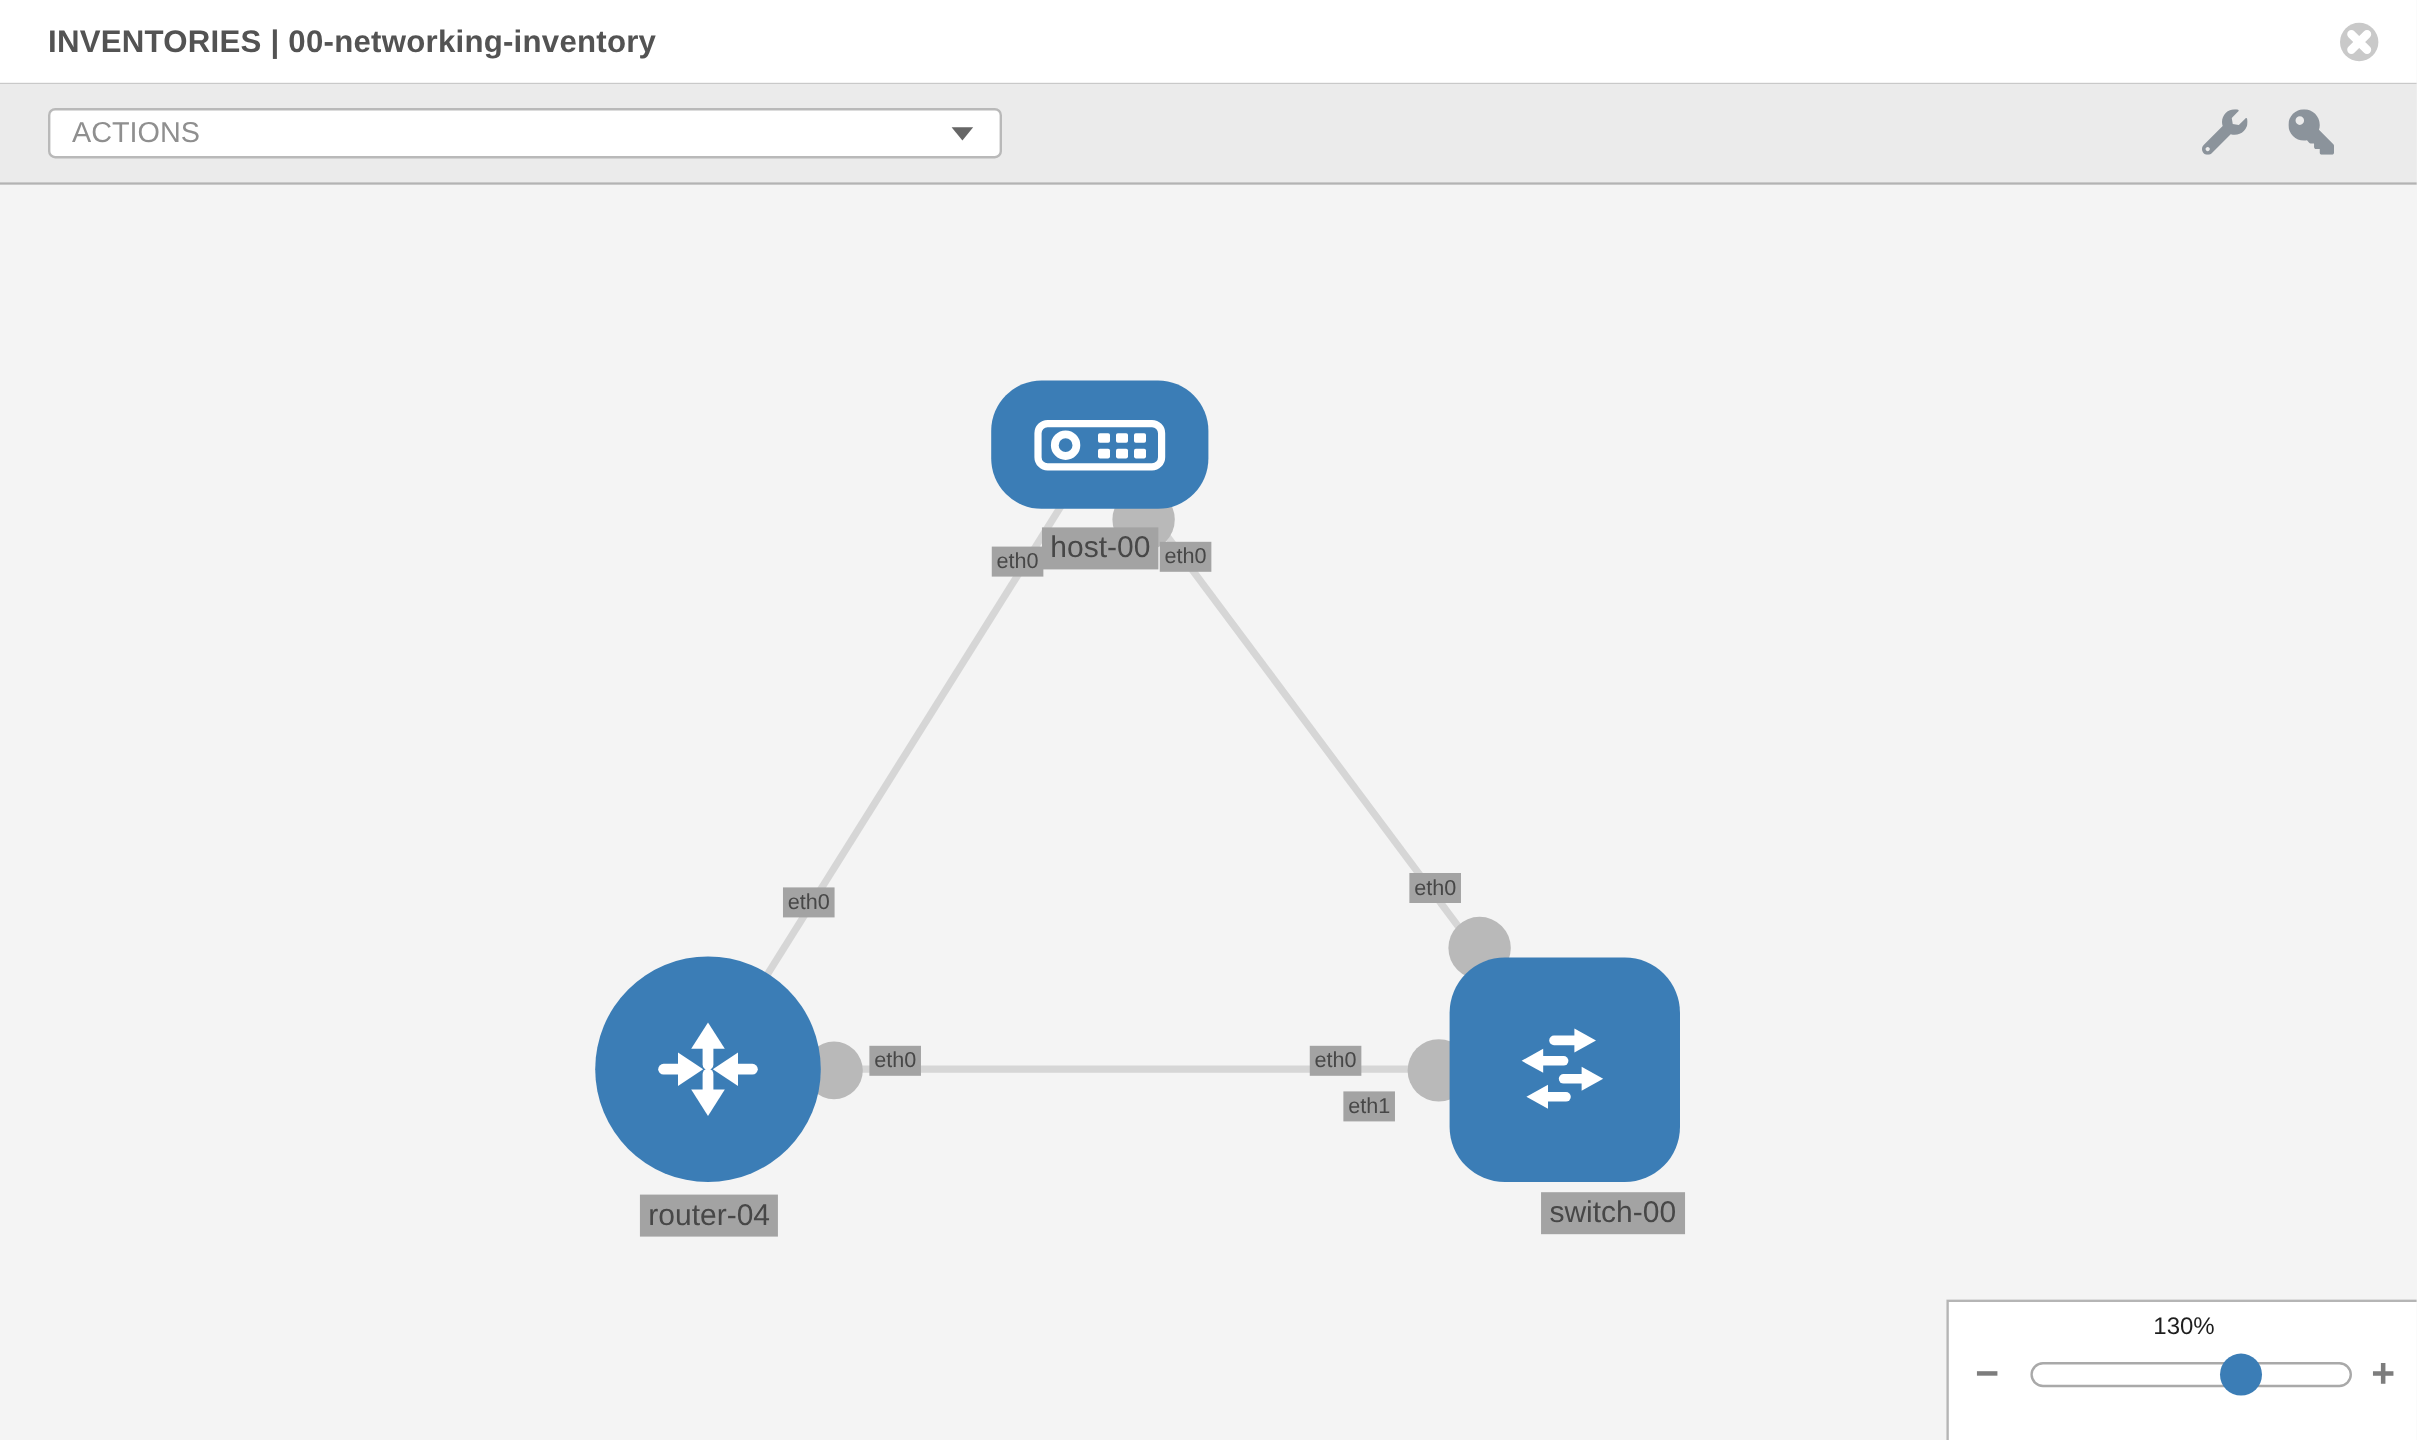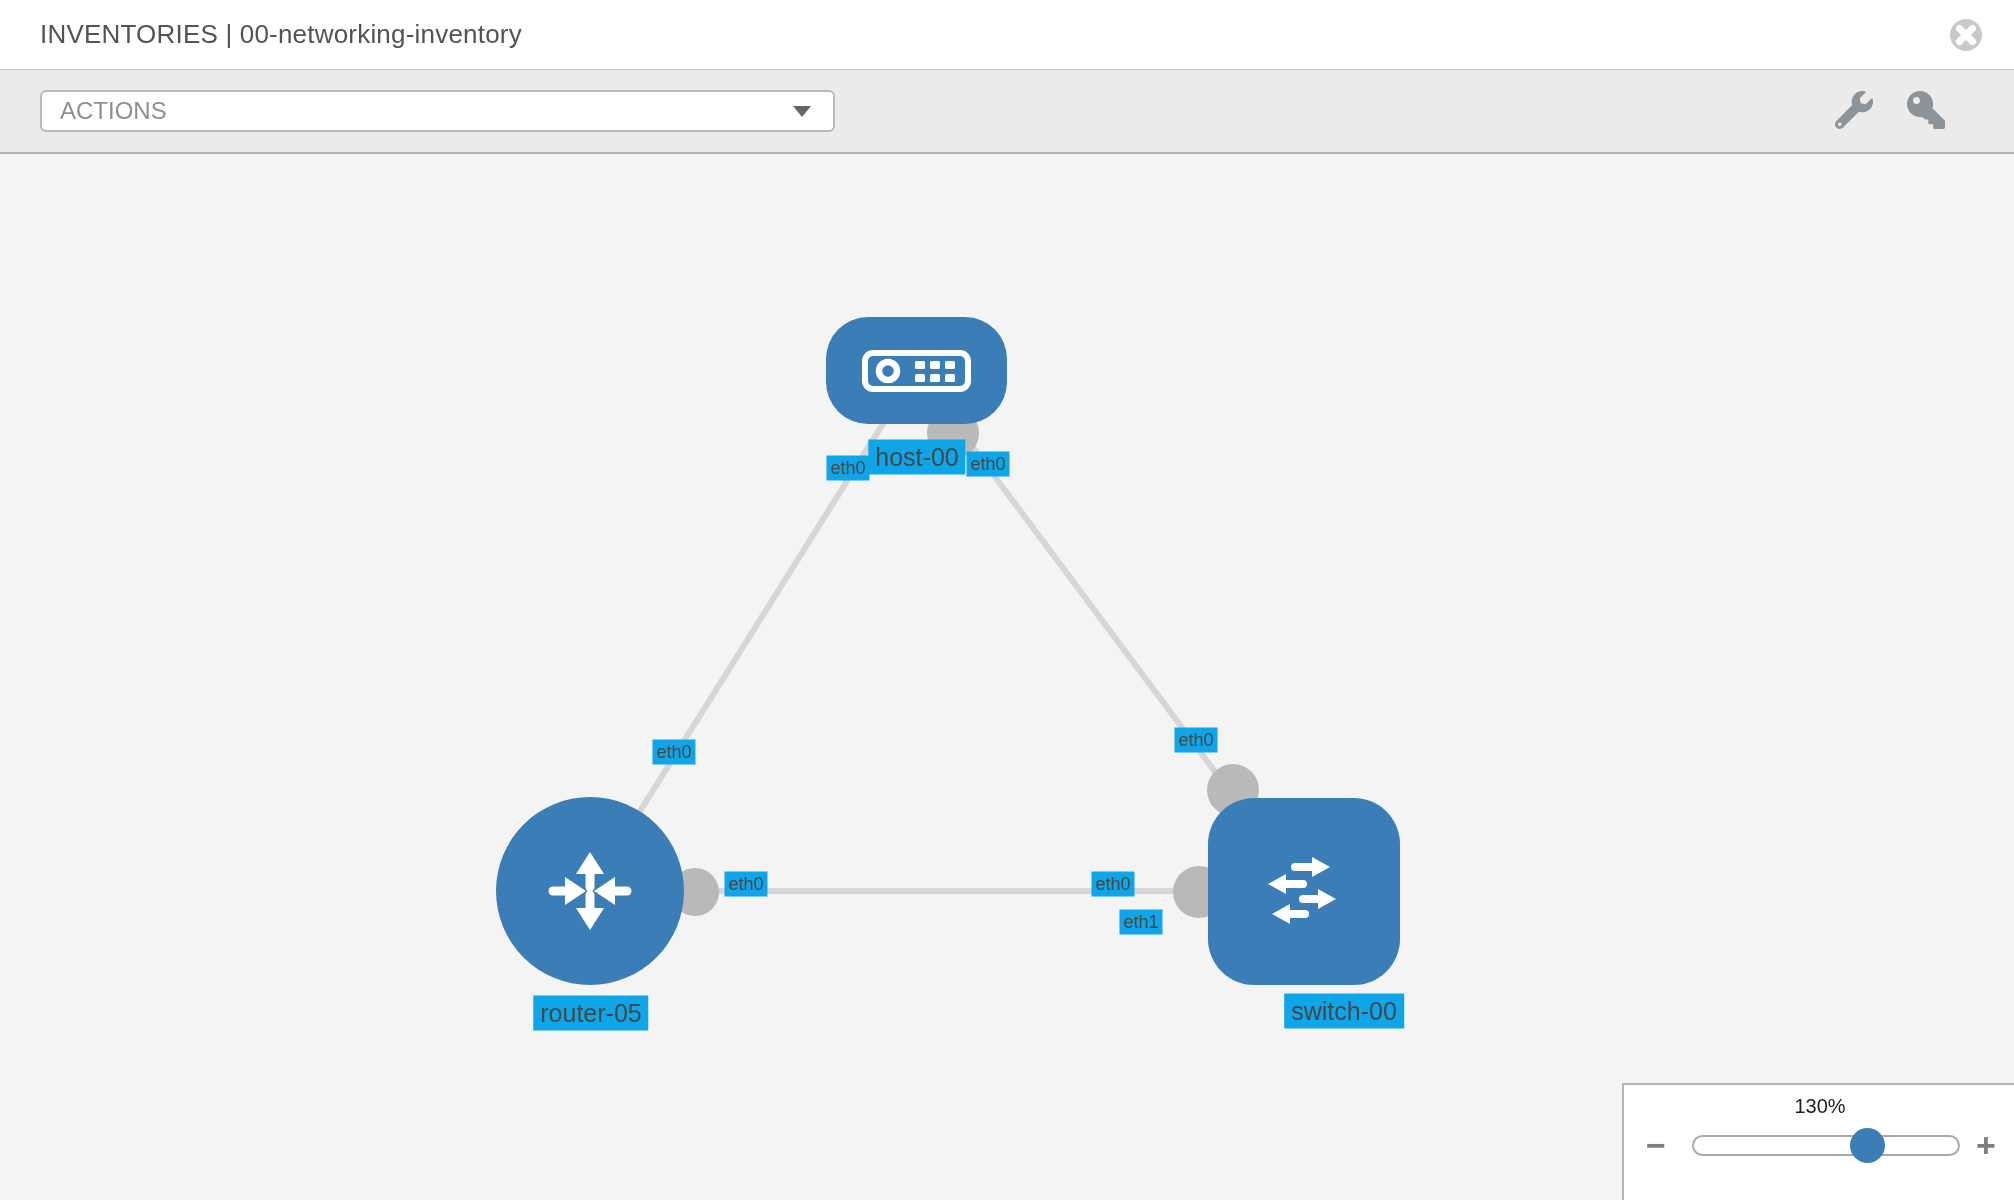--- a/index.html
+++ b/index.html
@@ -2,21 +2,21 @@
 <html><head>
 <meta charset="utf-8">
 <style>
   * { margin:0; padding:0; box-sizing:border-box; }
   html,body { width:2014px; height:1200px; overflow:hidden; background:#f4f4f4;
     font-family:"Liberation Sans","DejaVu Sans",sans-serif; }
 
   
   .header { position:relative; width:100%; height:70px; background:#ffffff;
     border-bottom:1px solid #c9c9c9; display:flex; align-items:center; }
-  .title { margin-left:40px; font-size:26px; font-weight:normal; color:#535353; letter-spacing:0.2px; }
+  .title { margin-left:40px; font-size:26px; font-weight:bold; color:#535353; letter-spacing:0.2px; }
   .close-btn { position:absolute; top:17px; right:30px; width:36px; height:36px;
     border:none; background:transparent; cursor:pointer; padding:0; }
 
   
   .toolbar { width:100%; height:84px; background:#ebebeb; border-bottom:2px solid #b3b3b3;
     display:flex; align-items:center; padding:0 42px 0 40px; }
   .select { position:relative; height:42px; background:#ffffff; border:2px solid #b9b9b9;
     border-radius:6px; display:flex; align-items:center; padding:0 56px 0 18px;
     font-size:24px; color:#8f8f8f; cursor:pointer; }
   .select-actions { width:795px; }
@@ -26,21 +26,21 @@
     border-top:11px solid #666666; }
   .tool-icons { flex:1; display:flex; justify-content:flex-end; align-items:center;
     gap:32px; padding-right:26px; }
   .tool-btn { width:40px; height:40px; border:none; background:transparent; cursor:pointer; padding:0; }
 
   
   .canvas { position:relative; width:2014px; height:1046px; background:#f4f4f4; overflow:hidden; }
   .topo-svg { position:absolute; left:0; top:0; }
 
   .node-label, .iface-label { position:absolute; transform:translate(-50%,-50%);
-    background:#0ea5e9; color:#474747; white-space:nowrap; }
+    background:#a3a3a3; color:#474747; white-space:nowrap; }
   .node-label { font-size:25px; padding:3px 7px; z-index:5; }
   .iface-label { font-size:18px; padding:2px 4px; z-index:4; }
   .iface-label.under { z-index:3; }
 
   
   .zoom-panel { position:absolute; left:1622px; top:929px; width:430px; height:290px;
     background:#ffffff; border:2px solid #b5b5b5; z-index:10; }
   .zoom-level { position:absolute; left:0; top:10px; width:392px; text-align:center;
     font-size:20px; color:#1e1e1e; }
   .zoom-minus, .zoom-plus { position:absolute; top:42px; font-size:34px; font-weight:bold;
@@ -136,21 +136,21 @@
         <polygon points="14,43 32,33 32,53" stroke="none"></polygon>
         <line x1="49" y1="58" x2="67" y2="58"></line>
         <polygon points="82,58 64,48 64,68" stroke="none"></polygon>
         <line x1="51" y1="73" x2="33" y2="73"></line>
         <polygon points="18,73 36,63 36,83" stroke="none"></polygon>
       </g>
     </g>
   </svg>
 
   <div class="node-label" style="left:917px; top:303px;">host-00</div>
-  <div class="node-label" style="left:591px; top:859px;">router-05</div>
+  <div class="node-label" style="left:591px; top:859px;">router-04</div>
   <div class="node-label" style="left:1344px; top:857px;">switch-00</div>
 
   <div class="iface-label" style="left:848px;  top:314px;">eth0</div>
   <div class="iface-label" style="left:674px;  top:598px;">eth0</div>
   <div class="iface-label" style="left:988px;  top:310px;">eth0</div>
   <div class="iface-label" style="left:1196px; top:586px;">eth0</div>
   <div class="iface-label" style="left:746px;  top:730px;">eth0</div>
   <div class="iface-label under" style="left:1113px; top:730px;">eth0</div>
   <div class="iface-label" style="left:1141px; top:768px;">eth1</div>
 

